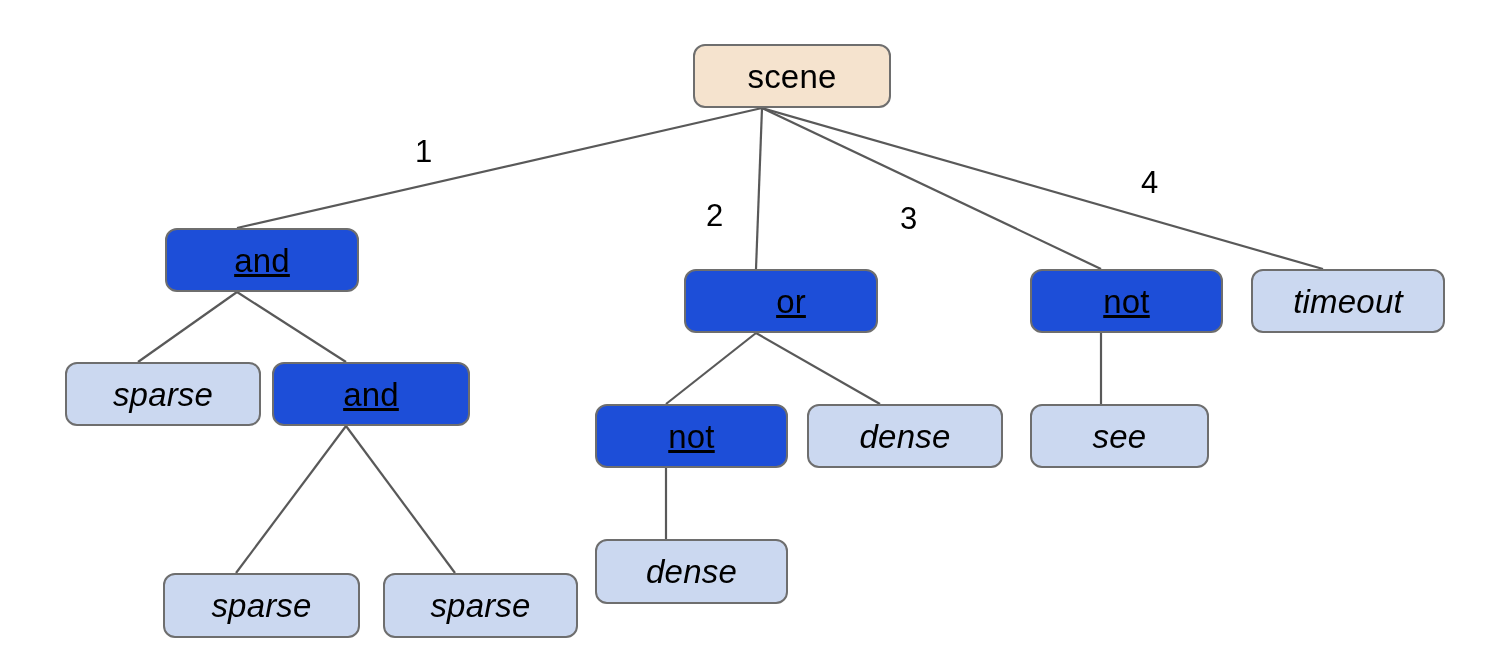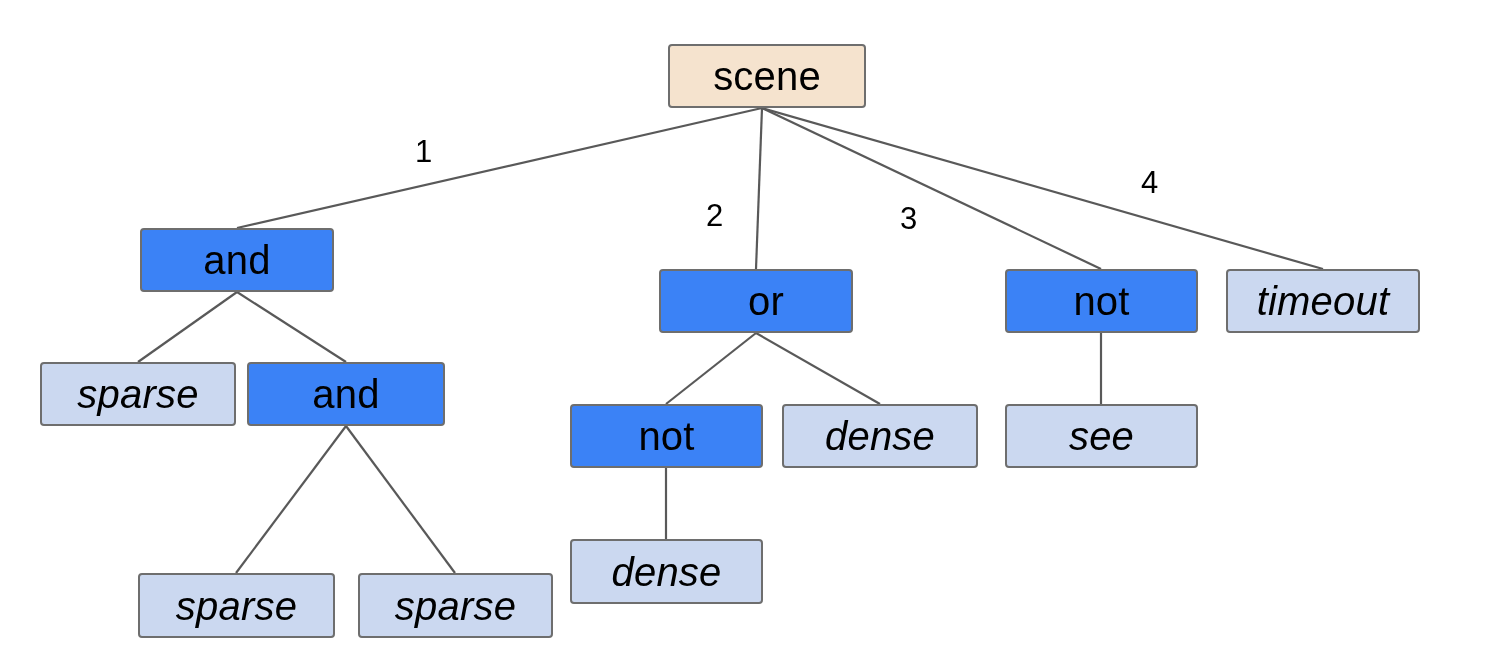--- a/index.html
+++ b/index.html
@@ -24,33 +24,35 @@
     width: 1495px;
     height: 662px;
   }
   .node {
     position: absolute;
     box-sizing: border-box;
     display: flex;
     align-items: center;
     justify-content: center;
     border: 2px solid #6e6e6e;
-    border-radius: 4px;
+    border-radius: 12px;
     color: #000000;
-    font-size: 40px;
+    font-size: 33px;
     line-height: 1;
     letter-spacing: 0.2px;
     white-space: nowrap;
     z-index: 2;
+    margin-left: 25px;
   }
   .node.root {
     background: #f5e3ce;
   }
   .node.op {
-    background: #3b82f6;
+    background: #1d4ed8;
+    text-decoration: underline;
   }
   .node.leaf {
     background: #cbd8f0;
     font-style: italic;
   }
   .edge-label {
     position: absolute;
     color: #000000;
     font-size: 31px;
     line-height: 1;
@@ -79,21 +81,21 @@
   <div id="node-layer">
       <div class="node root" style="left: 668px; top: 44px; width: 198px; height: 64px;">scene</div>
       <div class="node op" style="left: 140px; top: 228px; width: 194px; height: 64px;">and</div>
       <div class="node op" style="left: 659px; top: 269px; width: 194px; height: 64px; padding-left: 20px;">or</div>
       <div class="node op" style="left: 1005px; top: 269px; width: 193px; height: 64px;">not</div>
       <div class="node leaf" style="left: 1226px; top: 269px; width: 194px; height: 64px;">timeout</div>
       <div class="node leaf" style="left: 40px; top: 362px; width: 196px; height: 64px;">sparse</div>
       <div class="node op" style="left: 247px; top: 362px; width: 198px; height: 64px;">and</div>
       <div class="node op" style="left: 570px; top: 404px; width: 193px; height: 64px;">not</div>
       <div class="node leaf" style="left: 782px; top: 404px; width: 196px; height: 64px;">dense</div>
-      <div class="node leaf" style="left: 1005px; top: 404px; width: 193px; height: 64px;">see</div>
+      <div class="node leaf" style="left: 1005px; top: 404px; width: 179px; height: 64px;">see</div>
       <div class="node leaf" style="left: 570px; top: 539px; width: 193px; height: 65px;">dense</div>
       <div class="node leaf" style="left: 138px; top: 573px; width: 197px; height: 65px;">sparse</div>
       <div class="node leaf" style="left: 358px; top: 573px; width: 195px; height: 65px;">sparse</div>
     </div>
   <div id="label-layer">
       <div class="edge-label" style="left: 415px; top: 136px;">1</div>
       <div class="edge-label" style="left: 706px; top: 200px;">2</div>
       <div class="edge-label" style="left: 900px; top: 203px;">3</div>
       <div class="edge-label" style="left: 1141px; top: 167px;">4</div>
     </div>

